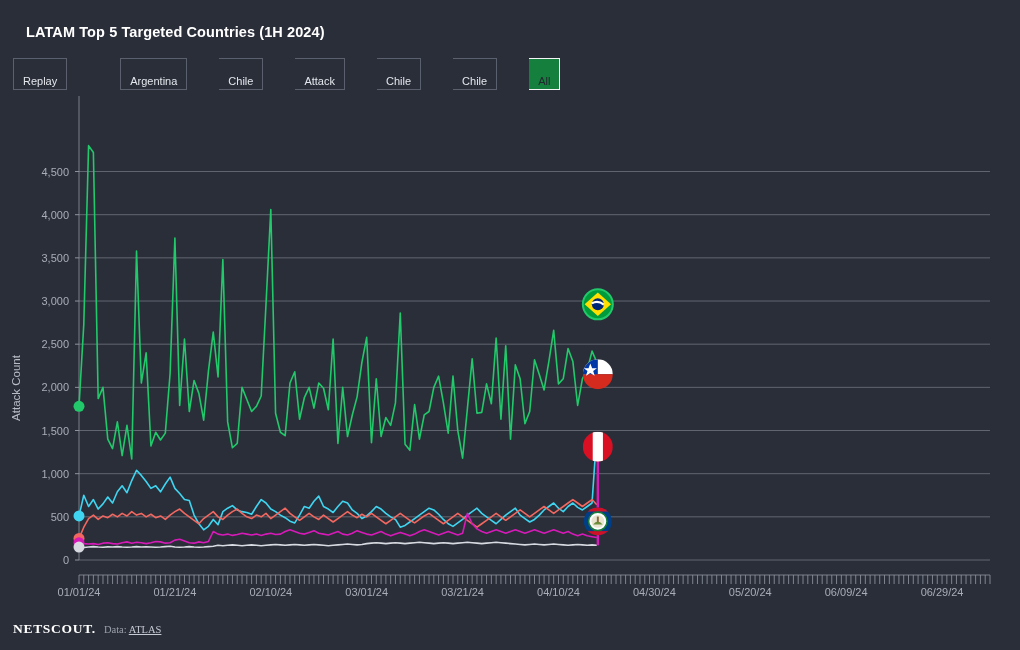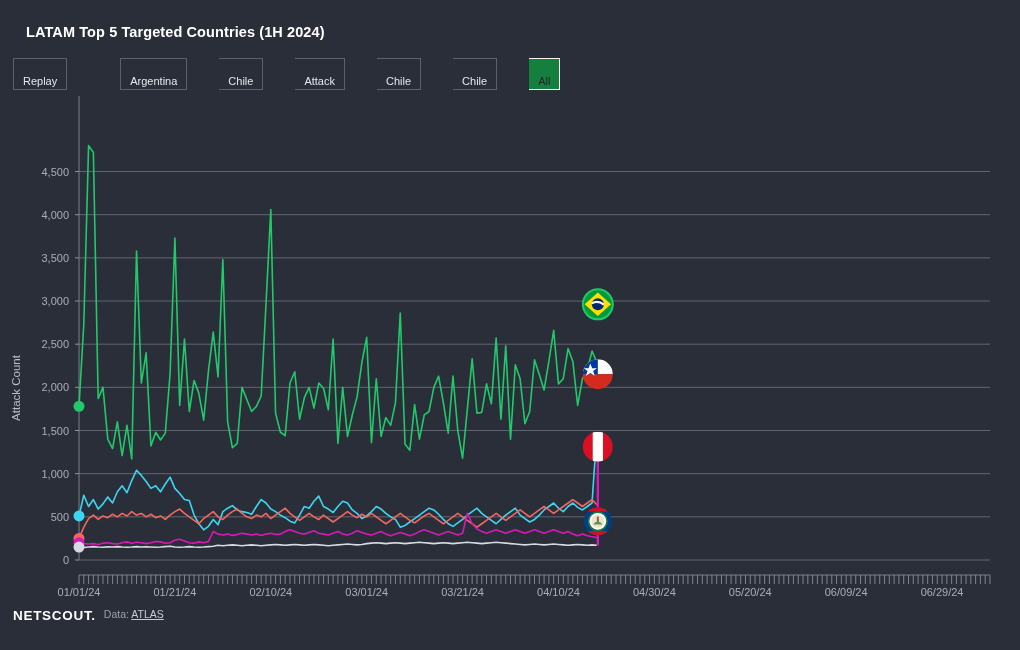--- a/index.html
+++ b/index.html
@@ -88,21 +88,22 @@
   }
 
   
   .footer {
     position: absolute;
     left: 0;
     bottom: 0;
     width: 1020px;
     height: 42px;
     display: flex;
-    align-items: flex-start;
+    align-items: center;
+    font-family: Liberation Serif, serif;
   }
   .brand {
     margin-left: 13px;
     font-size: 13.5px;
     font-weight: bold;
     letter-spacing: 0.7px;
     color: #ffffff;
   }
   .data-note {
     margin-left: 8px;

